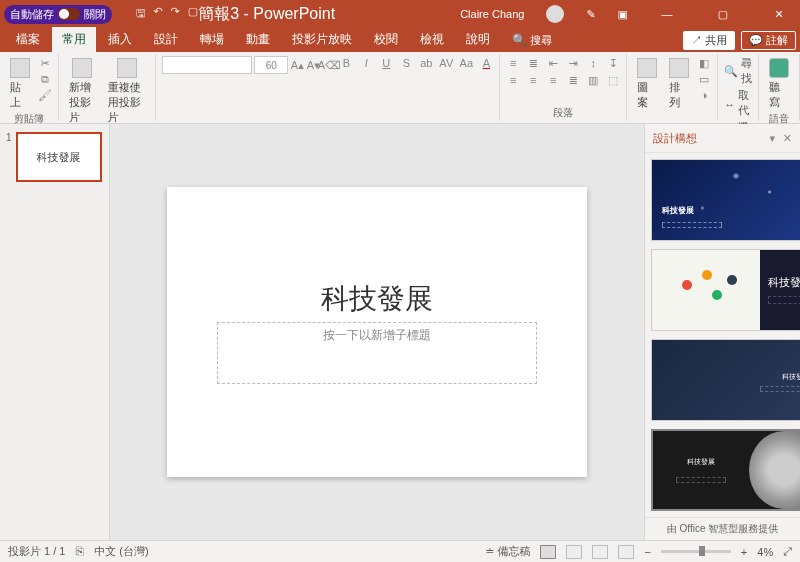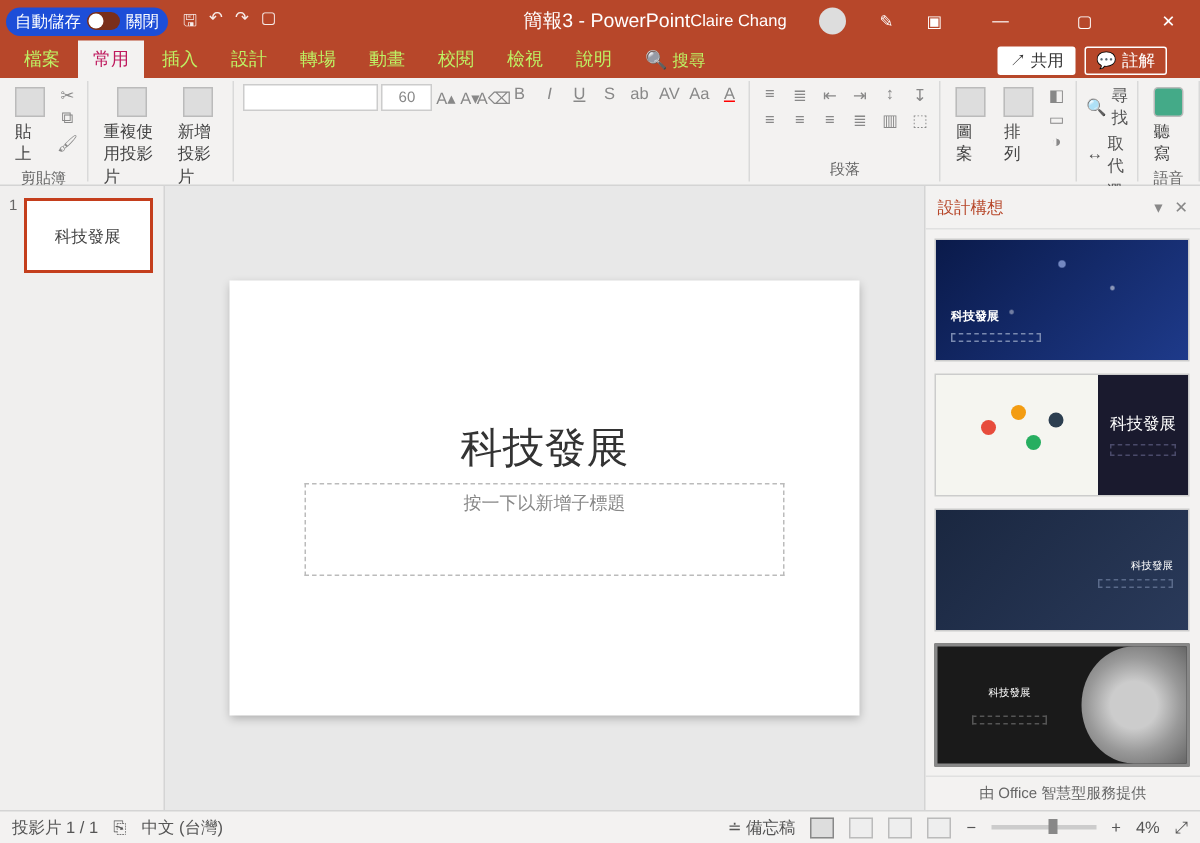--- a/index.html
+++ b/index.html
@@ -1,30 +1,30 @@
 <!DOCTYPE html>
 <html><head>
 <meta charset="utf-8">
 <style>
 *{box-sizing:border-box;margin:0;padding:0;font-family:"Microsoft JhengHei","Segoe UI",sans-serif;font-size:11px}
 body{width:800px;height:562px;background:#e6e6e6;overflow:hidden;display:flex;flex-direction:column}
 .titlebar{height:28px;background:#b7472a;color:#fff;display:flex;align-items:center;padding:0 4px}
-.autosave{background:#1d4ed8;padding:2px 6px;border-radius:10px;margin-right:6px;display:flex;align-items:center;gap:4px}
+.autosave{background:#4c1d95;padding:2px 6px;border-radius:10px;margin-right:20px;display:flex;align-items:center;gap:4px}
 .pill{display:inline-block;width:22px;height:12px;background:#7a2e1a;border-radius:6px;position:relative}
 .pill::after{content:"";position:absolute;width:10px;height:10px;background:#fff;border-radius:50%;top:1px;left:1px}
 .qat{display:flex;gap:8px;margin-left:4px}
 .qat span{opacity:.9}
-.title-center{flex:1;text-align:right;font-size:13px}
+.title-center{flex:1;text-align:left;font-size:16px}
 .title-right{display:flex;align-items:center;gap:22px}
 .avatar{width:18px;height:18px;border-radius:50%;background:#ddd}
 .winbtn{width:34px;text-align:center}
 .tabs{height:24px;background:#b7472a;display:flex;align-items:flex-end;padding-left:6px;gap:2px}
-.tab{padding:4px 10px;color:#bef264;font-size:12px}
-.tab.active{background:#f3f2f1;color:#be185d}
-.tabs-right{margin-left:auto;display:flex;gap:6px;padding-right:22px;padding-bottom:2px}
+.tab{padding:4px 10px;color:#ffffff;font-size:12px}
+.tab.active{background:#f3f2f1;color:#14532d}
+.tabs-right{margin-left:auto;display:flex;gap:6px;padding-right:4px;padding-bottom:2px}
 .sharebtn{background:#fff;color:#333;padding:2px 8px;border-radius:2px;font-size:11px}
 .commentbtn{border:1px solid #fff;color:#fff;padding:1px 7px;border-radius:2px;font-size:11px}
 .ribbon{height:72px;background:#f3f2f1;border-bottom:1px solid #d4d4d4;display:flex;padding:2px 0}
 .group{border-right:1px solid #d9d9d9;padding:2px 6px 0;display:flex;flex-direction:column;justify-content:space-between}
 .group-label{font-size:10px;color:#666;text-align:center;padding-bottom:1px}
 .group-body{display:flex;gap:4px;align-items:flex-start}
 .bigbtn{display:flex;flex-direction:column;align-items:center;gap:2px;padding:2px 4px;color:#444}
 .bigbtn .ic{width:20px;height:20px;background:#ddd;border:1px solid #bbb}
 .smallbtns{display:flex;flex-direction:column;gap:2px}
 .smallbtn{display:flex;align-items:center;gap:3px;color:#555;font-size:10px}
@@ -35,21 +35,21 @@
 .ic-sm{width:14px;height:14px;color:#888;display:inline-flex;align-items:center;justify-content:center}
 .main{flex:1;display:flex;overflow:hidden}
 .thumbs{width:110px;background:#f0efee;border-right:1px solid #d4d4d4;padding:8px 6px}
 .thumb-wrap{display:flex;gap:4px}
 .thumb-num{font-size:10px;color:#666}
 .thumb{width:86px;height:50px;background:#fff;border:2px solid #c43e1c;display:flex;align-items:center;justify-content:center;font-size:6px;color:#444}
 .canvas{flex:1;background:#e8e8e8;display:flex;align-items:center;justify-content:center;position:relative}
 .slide{width:420px;height:290px;background:#fff;box-shadow:0 2px 6px rgba(0,0,0,.25);display:flex;flex-direction:column;align-items:center;justify-content:center;gap:4px}
 .slide-title{font-size:28px;color:#333;font-weight:400}
 .subtitle-box{width:320px;height:62px;border:1px dashed #bbb;text-align:center;padding-top:4px;color:#888;font-size:12px}
-.ideas{width:184px;background:#f3f2f1;border-left:1px solid #d4d4d4;display:flex;flex-direction:column}
+.ideas{width:156px;background:#f3f2f1;border-left:1px solid #d4d4d4;display:flex;flex-direction:column}
 .ideas-head{display:flex;align-items:center;padding:6px 8px;color:#b7472a;font-size:14px;border-bottom:1px solid #e0e0e0}
 .ideas-head .spacer{flex:1}
 .ideas-body{flex:1;overflow:auto;padding:6px;display:flex;flex-direction:column;gap:8px}
 .idea{width:170px;height:94px;background:#222;position:relative;border:1px solid #ccc}
 .idea1{background:linear-gradient(135deg,#0a1a4a,#1e3a8a)}
 .idea1::before{content:"";position:absolute;inset:0;background:radial-gradient(circle at 70% 40%,rgba(255,255,255,.5) 1px,transparent 2px),radial-gradient(circle at 30% 60%,rgba(255,255,255,.4) 1px,transparent 2px),radial-gradient(circle at 50% 20%,rgba(180,200,255,.6) 2px,transparent 3px)}
 .idea-label{position:absolute;color:#fff;font-size:8px}
 .idea2{background:#f5f5f0;display:flex}
 .idea2 .left{flex:1;position:relative}
 .pin{position:absolute;width:10px;height:10px;border-radius:50%}
@@ -98,20 +98,21 @@
   </div>
 </div>
 
 <div class="tabs">
   <div class="tab">檔案</div>
   <div class="tab active">常用</div>
   <div class="tab">插入</div>
   <div class="tab">設計</div>
   <div class="tab">轉場</div>
   <div class="tab">動畫</div>
+  <div class="tab">投影片放映</div>
   <div class="tab">校閱</div>
   <div class="tab">檢視</div>
   <div class="tab">說明</div>
   <div class="tab">🔍 <span>搜尋</span></div>
   <div class="tabs-right">
     <div class="sharebtn">↗ <span>共用</span></div>
     <div class="commentbtn">💬 <span>註解</span></div>
   </div>
 </div>
 
@@ -127,25 +128,25 @@
         <span class="ic-sm">⧉</span>
         <span class="ic-sm">🖌</span>
       </div>
     </div>
     <div class="group-label">剪貼簿</div>
   </div>
   <div class="group">
     <div class="group-body">
       <div class="bigbtn">
           <div class="ic"></div>
+          <span>新增投影片</span>
+        </div>
+      <div class="bigbtn">
+          <div class="ic"></div>
           <span>重複使用投影片</span>
-        </div>
-      <div class="bigbtn">
-          <div class="ic"></div>
-          <span>新增投影片</span>
         </div>
     </div>
     <div class="group-label">投影片</div>
   </div>
   <div class="group" style="flex:1.3">
     <div class="group-body" style="flex-direction:row;gap:3px">
       <div class="font-row">
         <input class="font-select" style="">
         <input class="font-size" value="60" style="">
         <span class="ic-sm">A▴</span>

